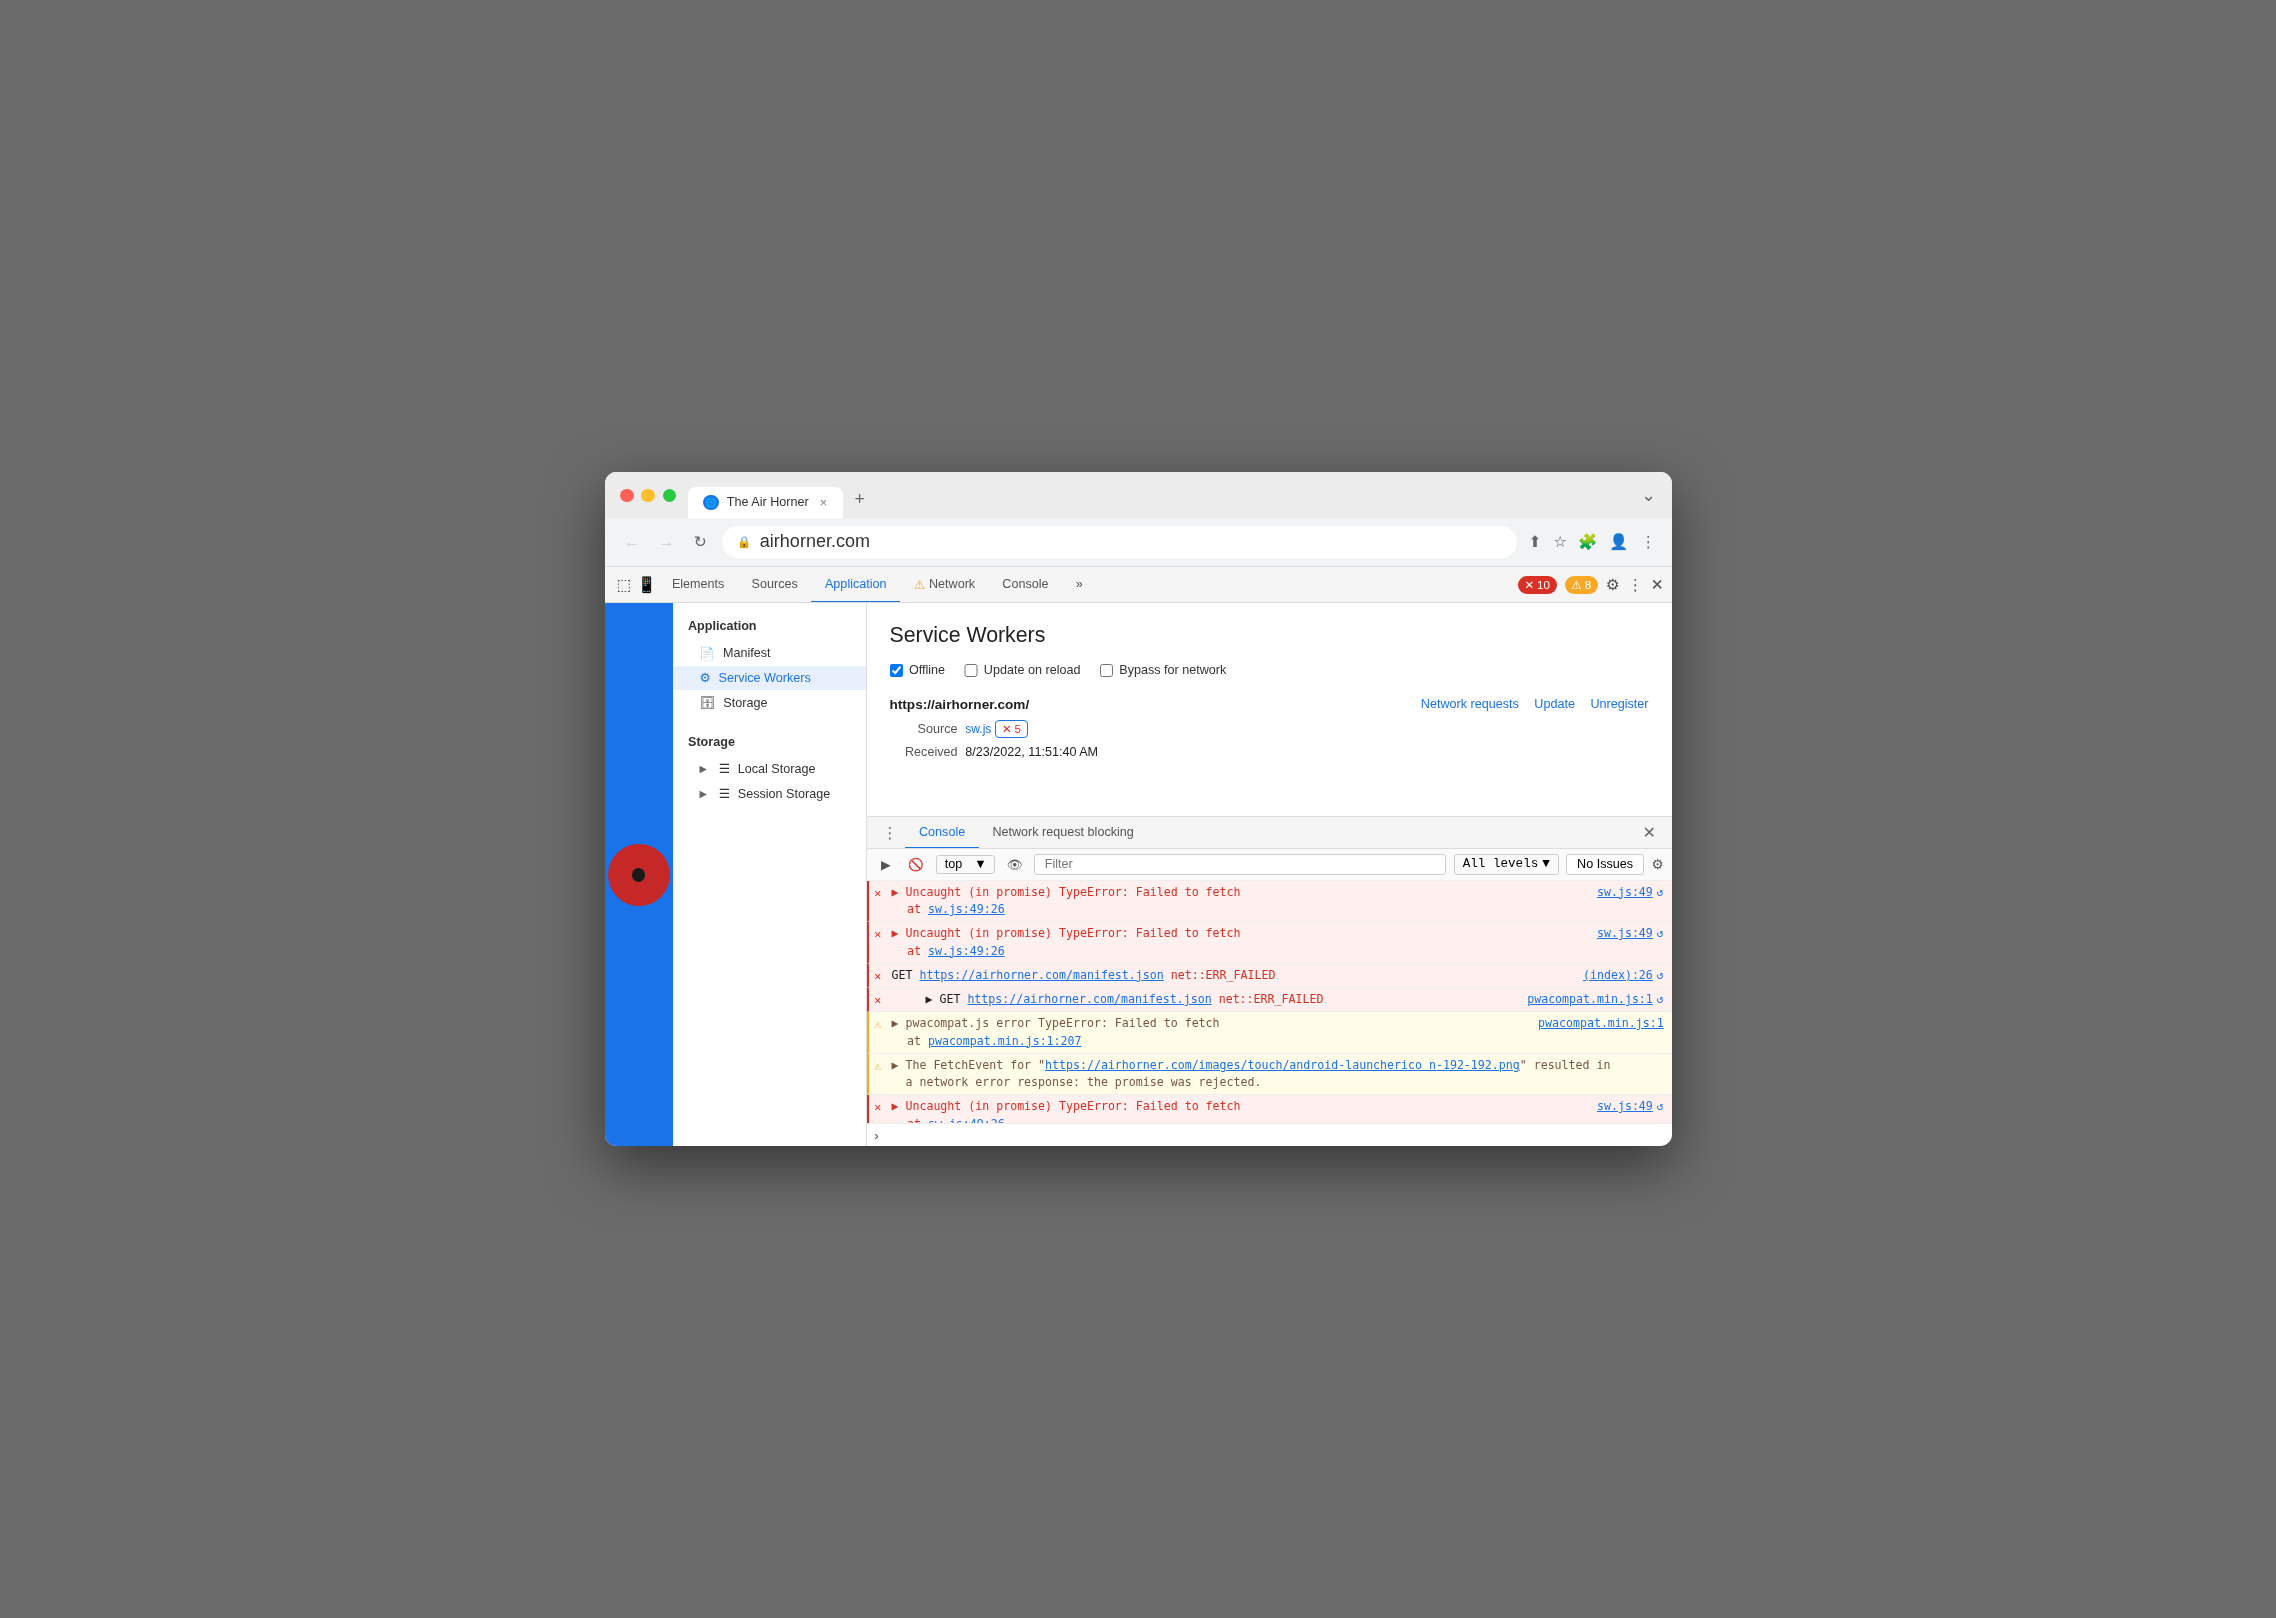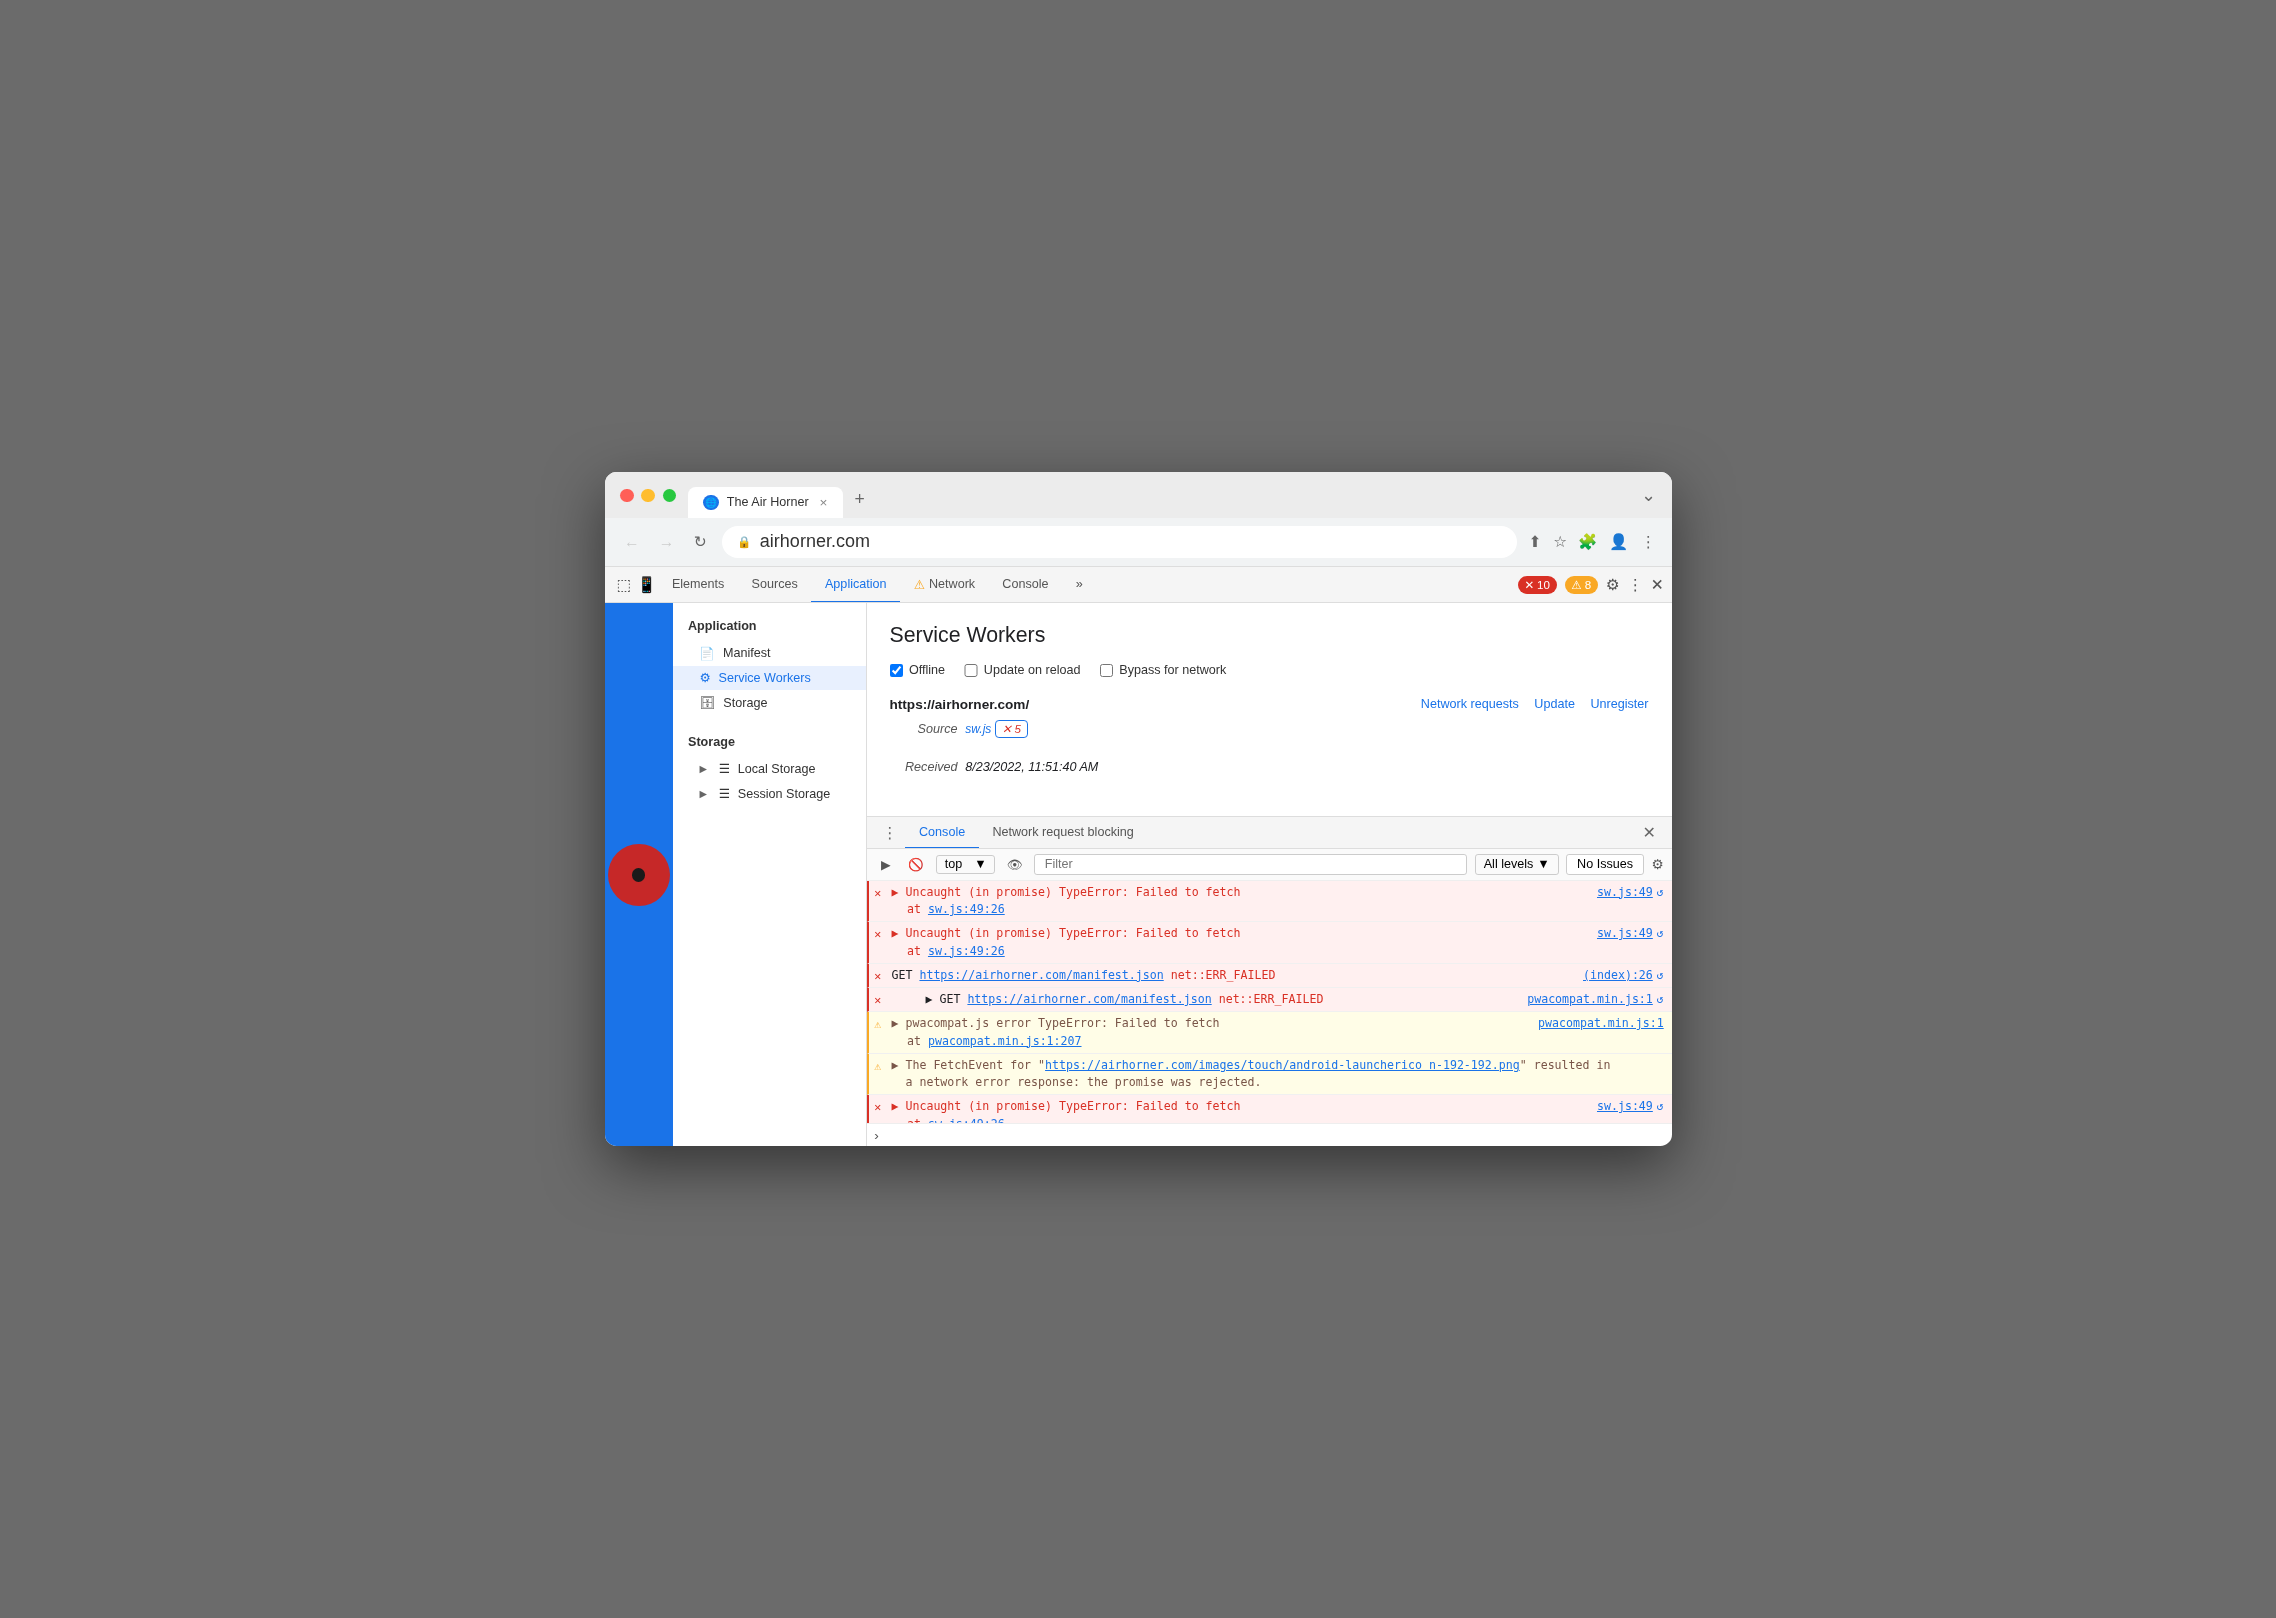--- a/index.html
+++ b/index.html
@@ -322,22 +322,21 @@
 
     .sw-link {
       color: #1a73e8;
       font-size: 12.6px;
       text-decoration: none;
       cursor: pointer;
     }
 
     .sw-details {
       display: grid;
-      gap: 22px;
-      font-style: italic;
+      gap: 7px;
     }
 
     .sw-row {
       display: flex;
       align-items: center;
       gap: 7.8px;
       font-size: 12.6px;
     }
 
     .sw-label {
@@ -460,20 +459,21 @@
 
     .levels-dropdown {
       display: flex;
       align-items: center;
       gap: 3.9px;
       padding: 2.9px 7.8px;
       border: 1px solid #ccc;
       border-radius: 2.9px;
       font-size: 12.6px;
       cursor: pointer;
+      font-family: Liberation Mono, monospace;
     }
 
     .no-issues-btn {
       padding: 2.9px 9.7px;
       border: 1px solid #ccc;
       border-radius: 2.9px;
       font-size: 12.6px;
       background: white;
       cursor: pointer;
     }

